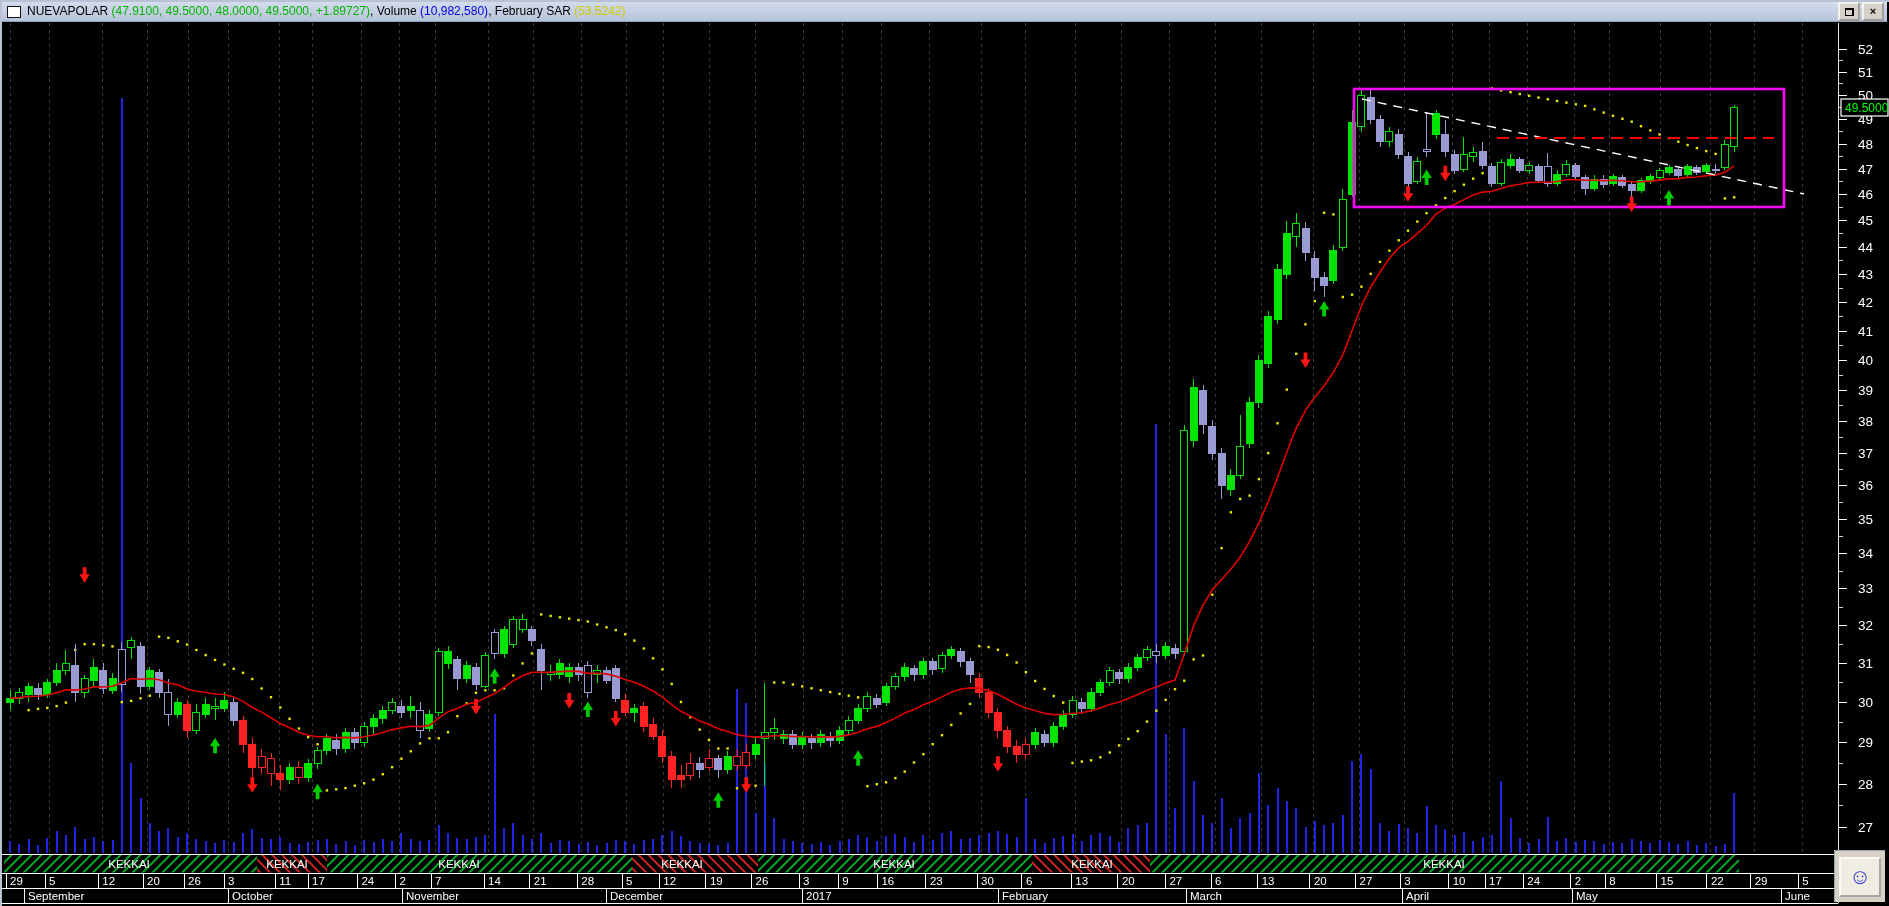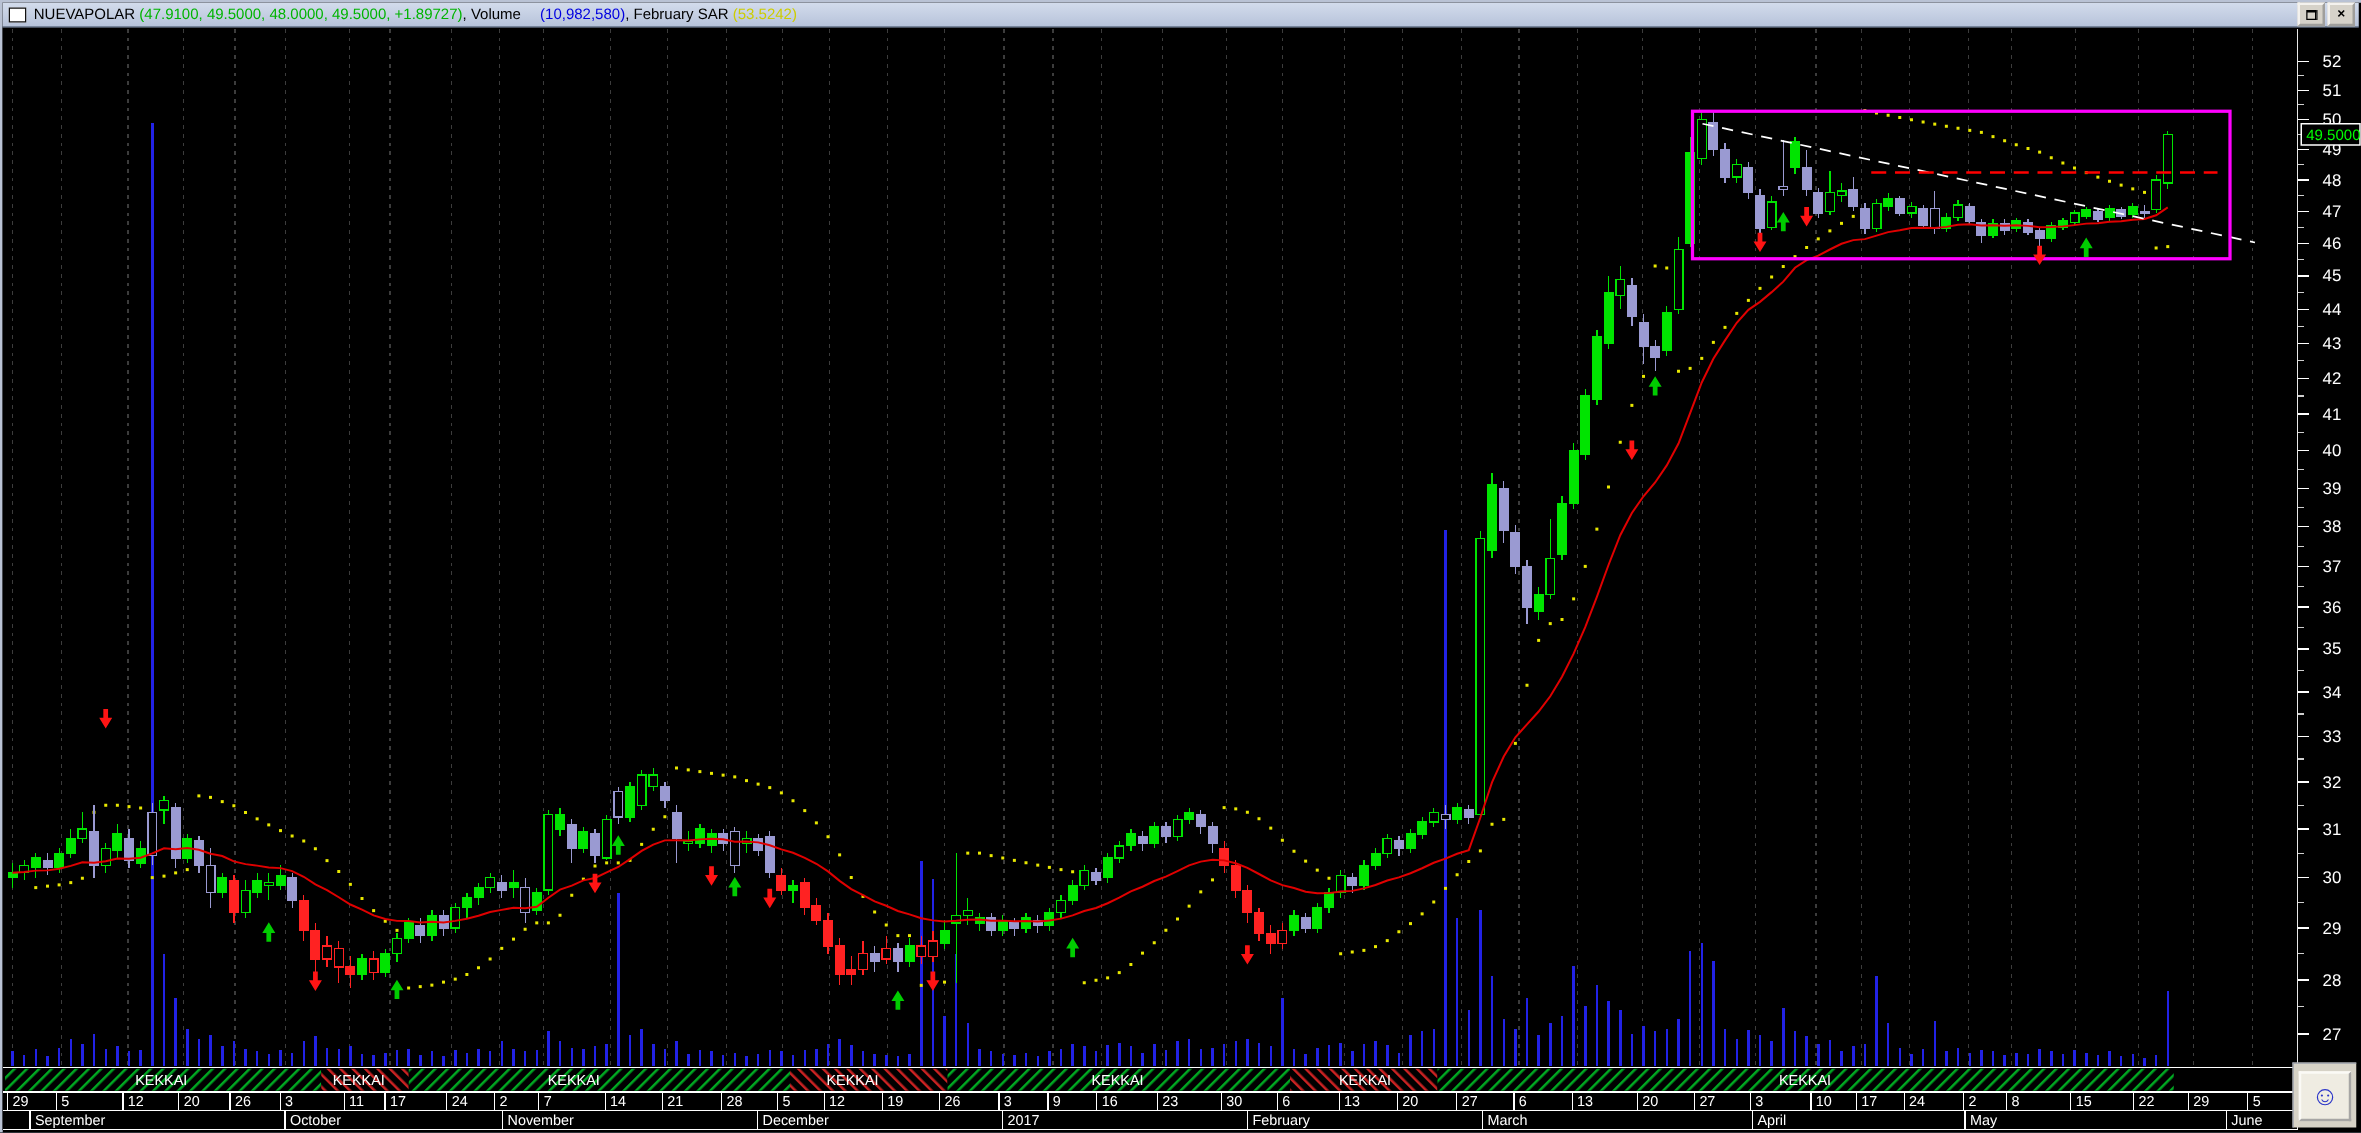--- a/index.html
+++ b/index.html
@@ -1070,21 +1070,21 @@
         <line x1="0" y1="901.5" x2="1836" y2="901.5" stroke="#fff" stroke-width="1" shape-rendering="crispEdges"></line>
       </g>
     </svg>
 
   <div class="titlebar">
     <span class="doc-icon"></span>
     <span class="t-seg" style="color:#000;">NUEVAPOLAR </span>
     <span class="t-seg" style="color:#00b400;">(47.9100, 49.5000, 48.0000, 49.5000, +1.89727)</span>
     <span class="t-seg">, </span>
     <span class="t-seg" style="color:#000;">Volume </span>
-    <span class="t-seg" style="color:#0000e0;margin-left:12px;">(10,982,580)</span>
+    <span class="t-seg" style="color:#0000e0;">(10,982,580)</span>
     <span class="t-seg">, </span>
     <span class="t-seg" style="color:#000;">February SAR </span>
     <span class="t-seg" style="color:#cdcd00;">(53.5242)</span>
     <span class="spacer"></span>
     <span class="tbtn">
       <span class="restore-glyph"><span class="r1"></span><span class="r2"></span></span>
     </span>
     <span class="tbtn">×</span>
   </div>
 

